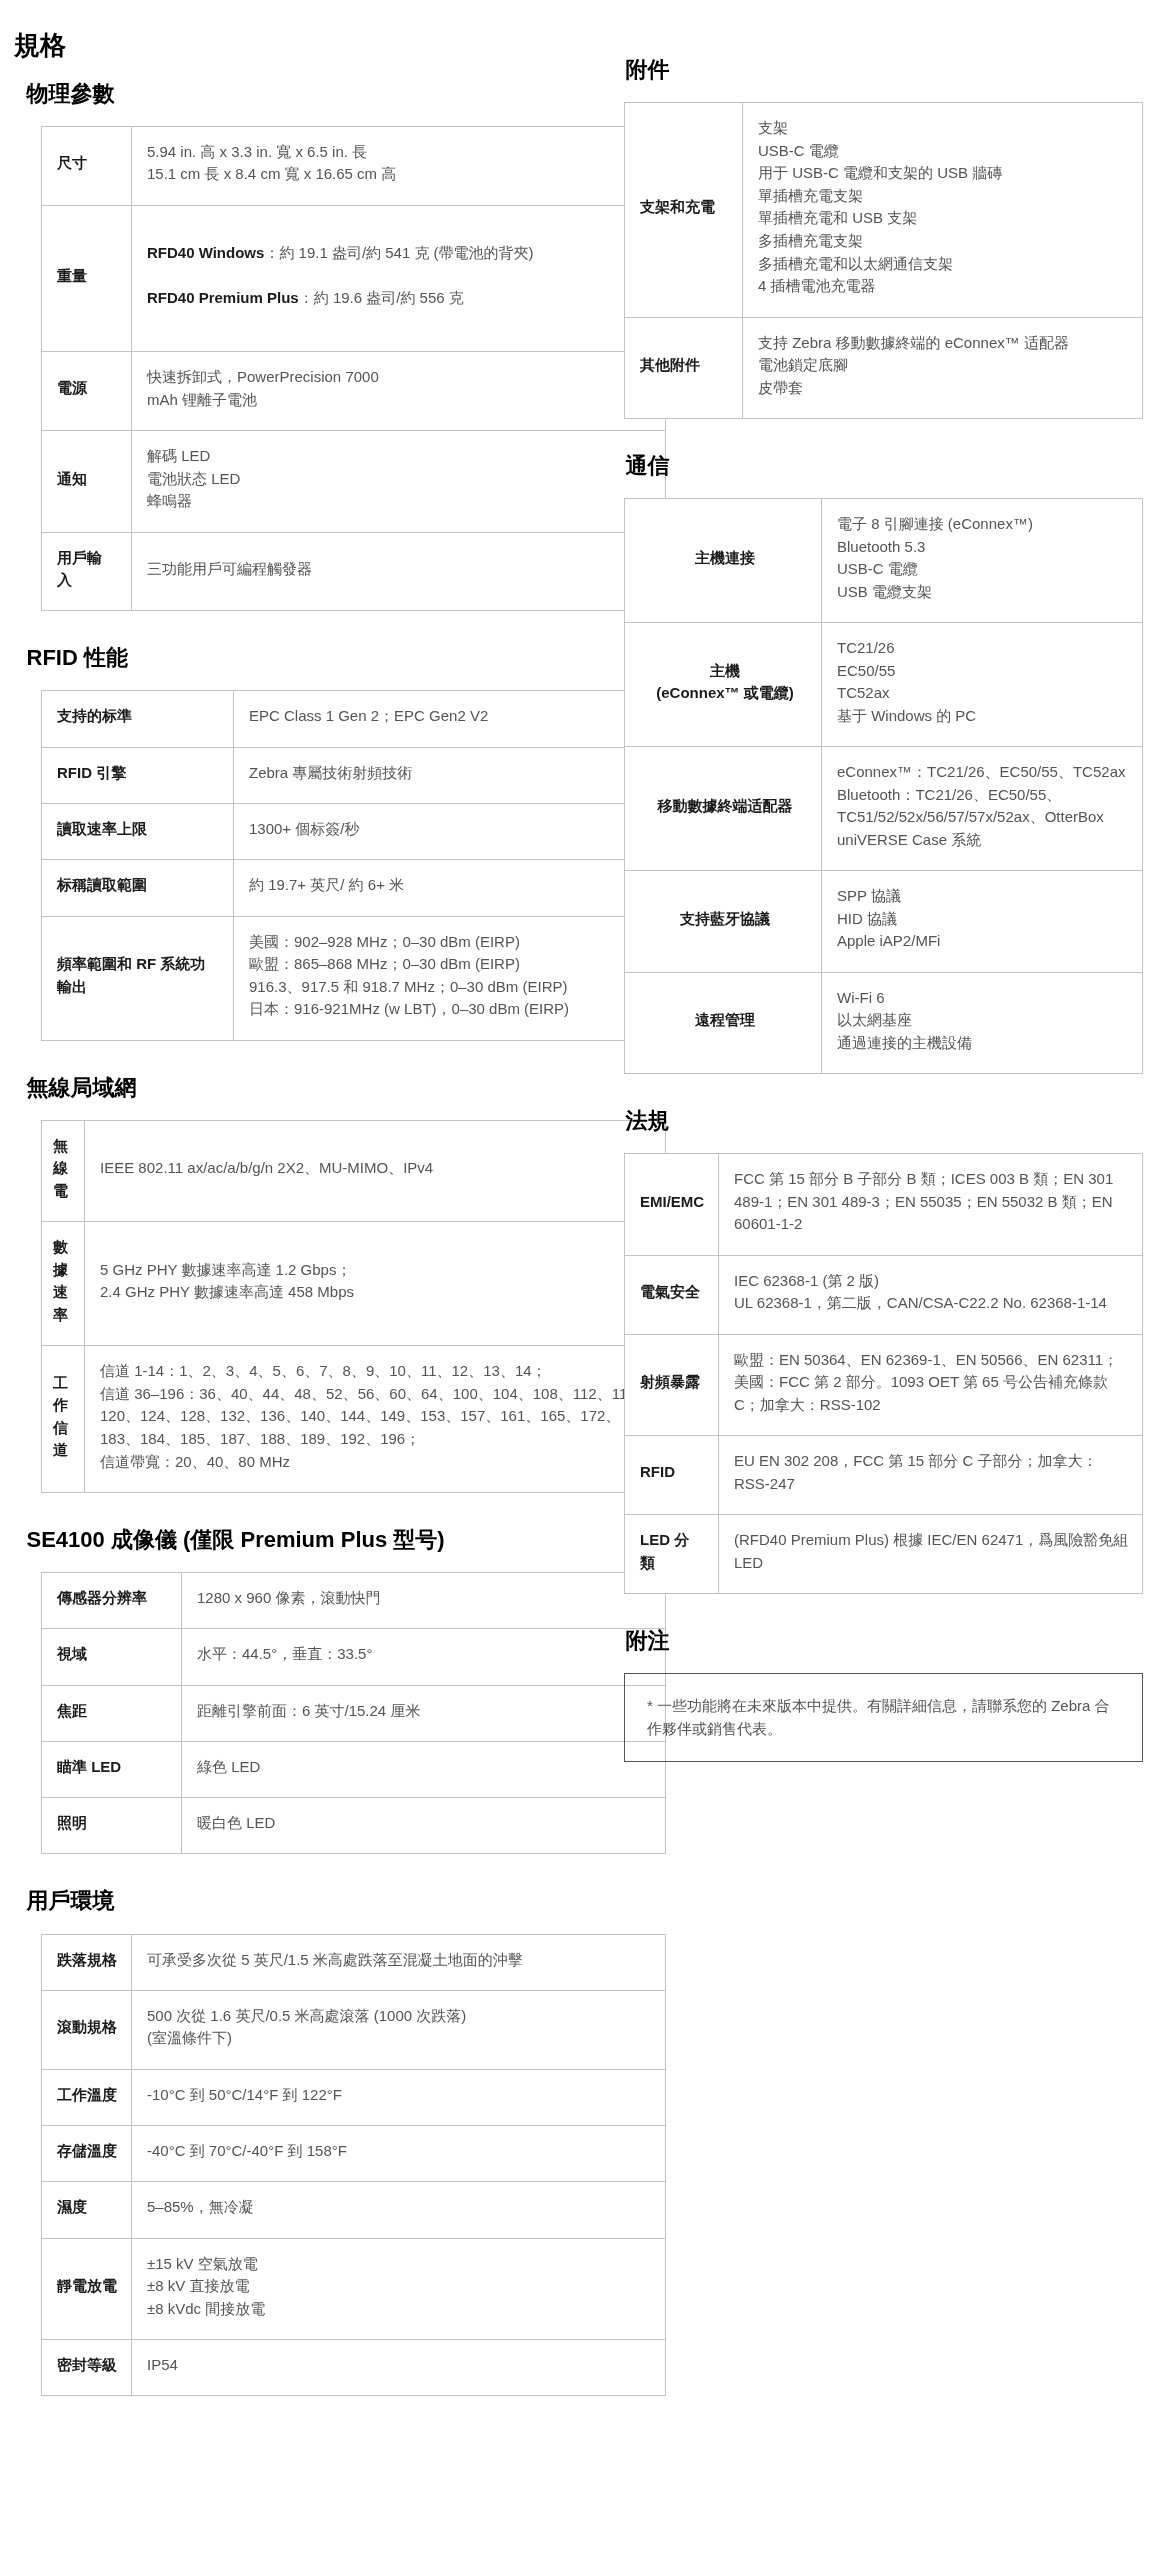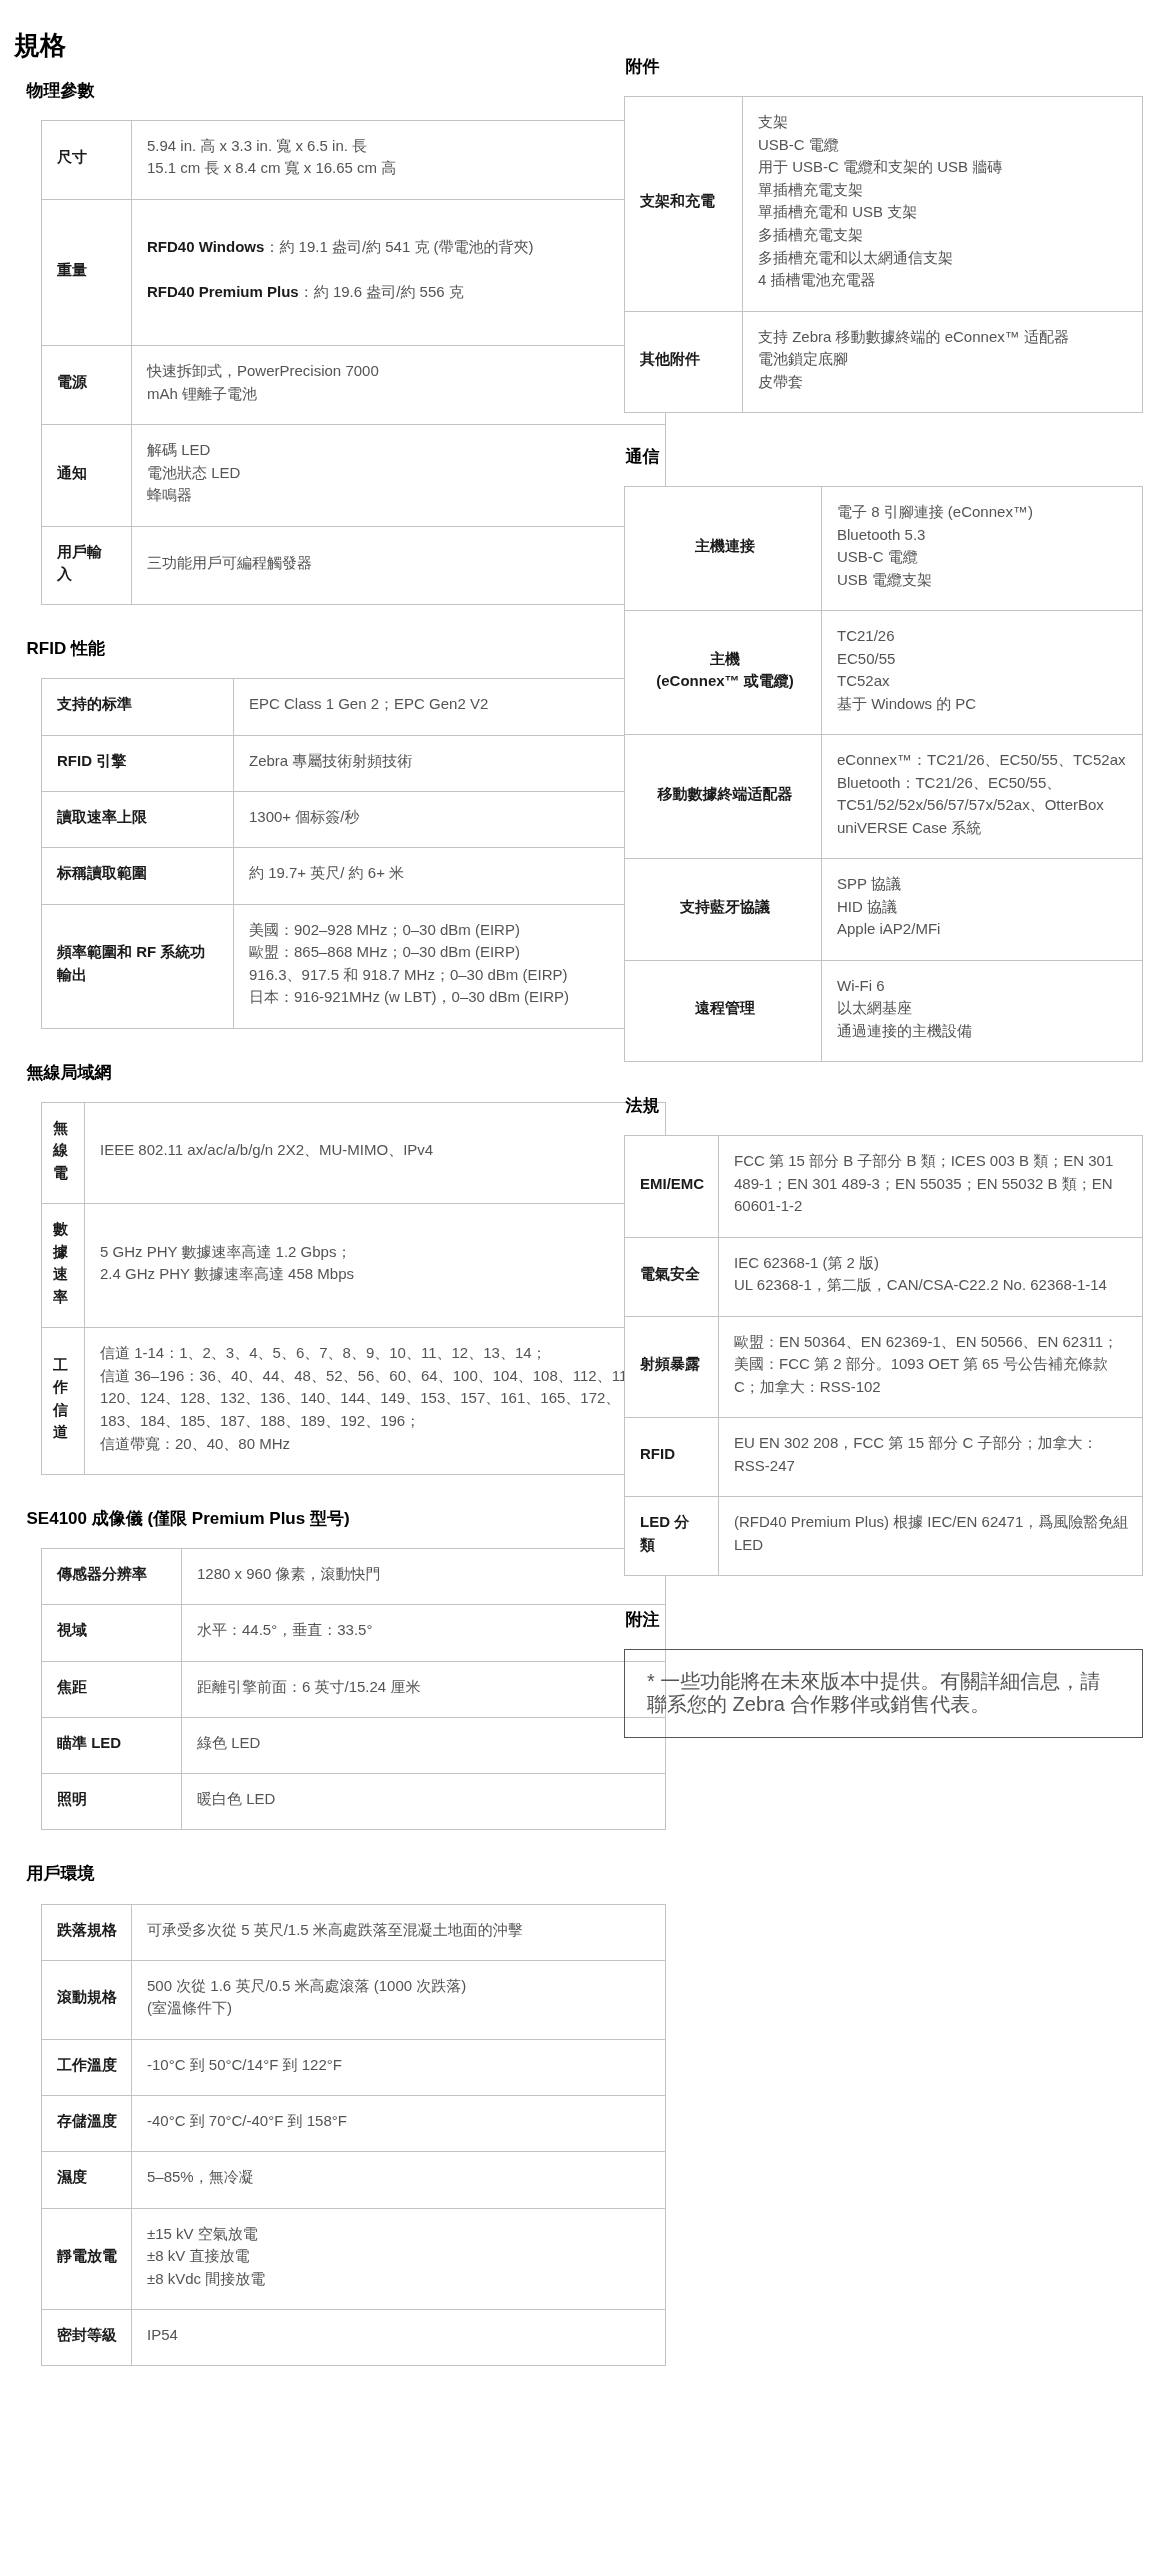--- a/index.html
+++ b/index.html
@@ -4,21 +4,21 @@
 <style>
   html,body{margin:0;padding:0;}
   body{
     width:1172px;height:2576px;background:#ffffff;overflow:hidden;
     font-family:"Liberation Sans","DejaVu Sans",sans-serif;color:#1f1f1f;
   }
   .cols{display:flex;padding:26px 0 0 14px;}
   .col-left{width:555px;flex:0 0 555px;}
   .col-right{width:519px;flex:0 0 519px;margin-left:55px;}
   h1{font-size:26px;font-weight:700;color:#000;margin:4.7px 0 20px 0;line-height:1.15;}
-  h2{font-size:17px;font-weight:700;color:#000;margin:34px 0 18.7px 0;line-height:1.2;}
+  h2{font-size:22px;font-weight:700;color:#000;margin:34px 0 18.7px 0;line-height:1.2;}
   .col-left h2{margin-left:12.5px;}
   .col-left h2.first{margin-top:3.1px;}
   .col-right h2{margin-left:1.6px;}
   .col-right h2.first{margin-top:31px;}
   table.spec{border-collapse:collapse;table-layout:fixed;width:625px;margin-left:27px;background:#fff;}
   .col-right table.spec{width:519px;margin-left:0;}
   td{
     border:0.8px solid #c3c3c3;box-sizing:border-box;
     padding:14px 11px 18.7px 15px;vertical-align:middle;
     font-size:15px;line-height:22.6px;
@@ -30,21 +30,21 @@
   .t-physical td.lbl{width:90px;}
   .t-rfid td.lbl{width:192px;}
   .t-wlan td.lbl{width:43px;padding-left:11px;padding-right:6.2px;}
   .t-imager td.lbl{width:140px;}
   .t-env td.lbl{width:90px;}
   .t-acc td.lbl{width:118px;}
   .t-comm td.lbl{width:197px;text-align:center;}
   .t-reg td.lbl{width:94px;}
   .note-box{
     border:0.8px solid #565656;width:519px;box-sizing:border-box;
-    margin-top:14px;padding:20px 22px;font-size:20px;line-height:23.4px;color:#545454;
+    margin-top:14px;padding:20px 22px;font-size:15px;line-height:23.4px;color:#545454;
   }
 </style>
 </head>
 <body>
 
 <div class="cols">
 
   <div class="col-left">
 
     <h1>規格</h1>

